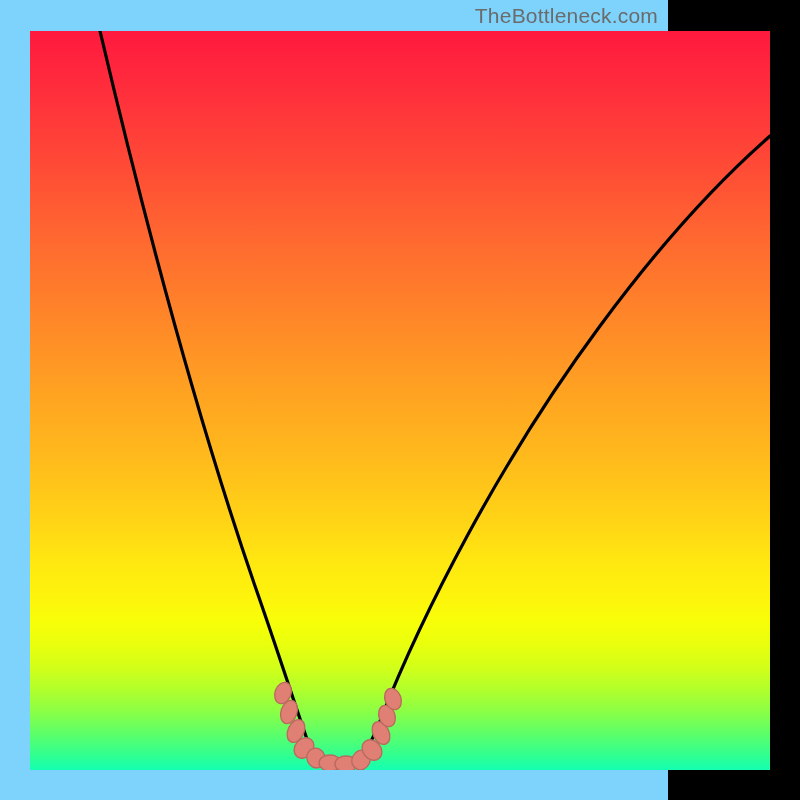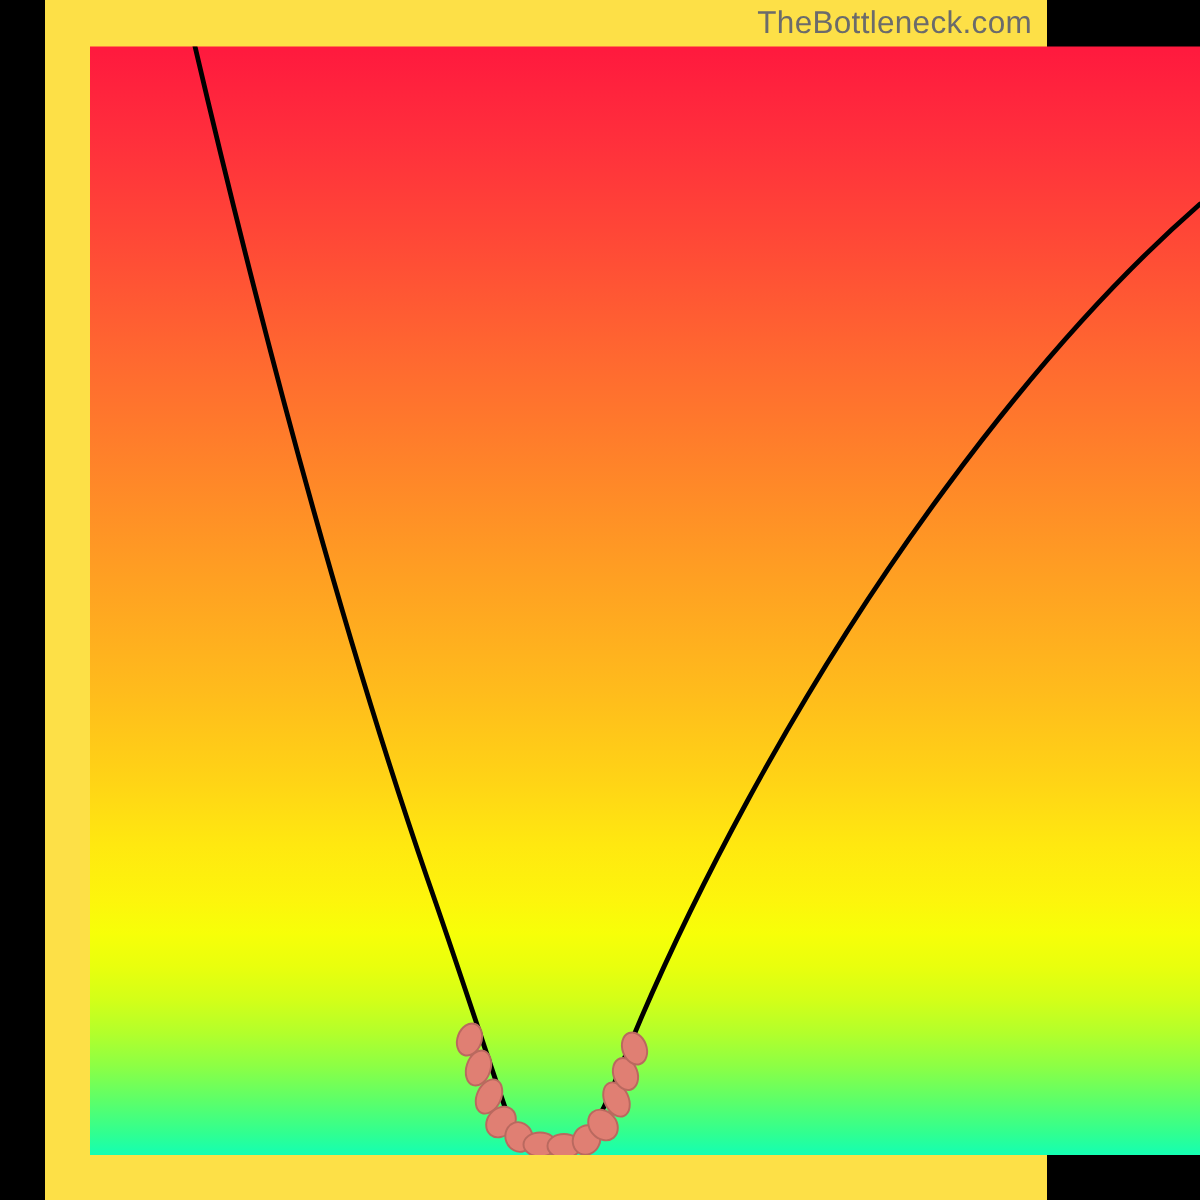--- a/index.html
+++ b/index.html
@@ -10,22 +10,21 @@
     overflow: hidden;
     background: #000;
     font-family: Arial, Helvetica, sans-serif;
   }
   .frame {
     position: absolute;
     left: 0;
     top: 0;
     width: 668px;
     height: 800px;
-    background: #fde047;
-    margin-left: 30px;
+    background: #7dd3fc;
   }
   .plot {
     position: absolute;
     left: 30px;
     top: 31px;
     width: 740px;
     height: 739px;
     background: linear-gradient(to bottom,
       #ff193e 0%,
       #ff2e3c 8%,

